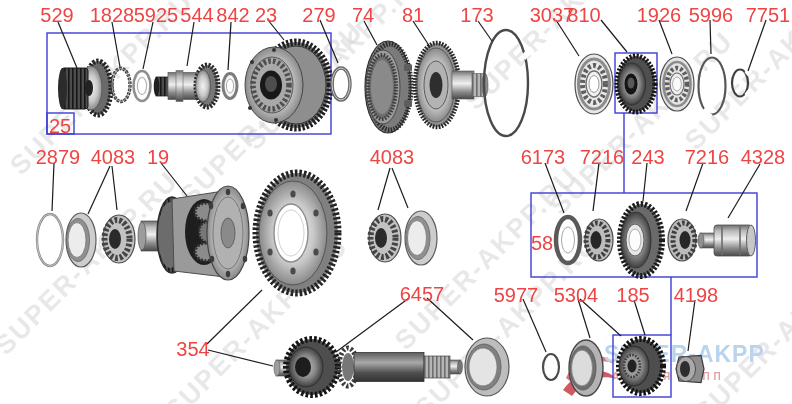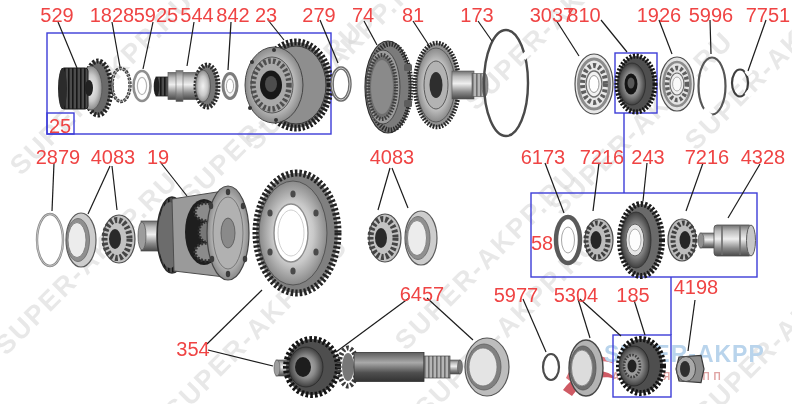--- a/index.html
+++ b/index.html
@@ -383,18 +383,18 @@
   <div class="lbl" style="left:602px;top:147px">7216</div>
   <div class="lbl" style="left:648px;top:147px">243</div>
   <div class="lbl" style="left:707px;top:147px">7216</div>
   <div class="lbl" style="left:763px;top:147px">4328</div>
 
   <div class="lbl" style="left:193px;top:339px">354</div>
   <div class="lbl" style="left:422px;top:284px">6457</div>
   <div class="lbl" style="left:516px;top:285px">5977</div>
   <div class="lbl" style="left:576px;top:285px">5304</div>
   <div class="lbl" style="left:633px;top:285px">185</div>
-  <div class="lbl" style="left:696px;top:277px">4198</div>
+  <div class="lbl" style="left:696px;top:285px">4198</div>
 
   <div class="lbl" style="left:60px;top:116px">25</div>
   <div class="lbl" style="left:542px;top:233px">58</div>
 
 </div>
 
 </body></html>

